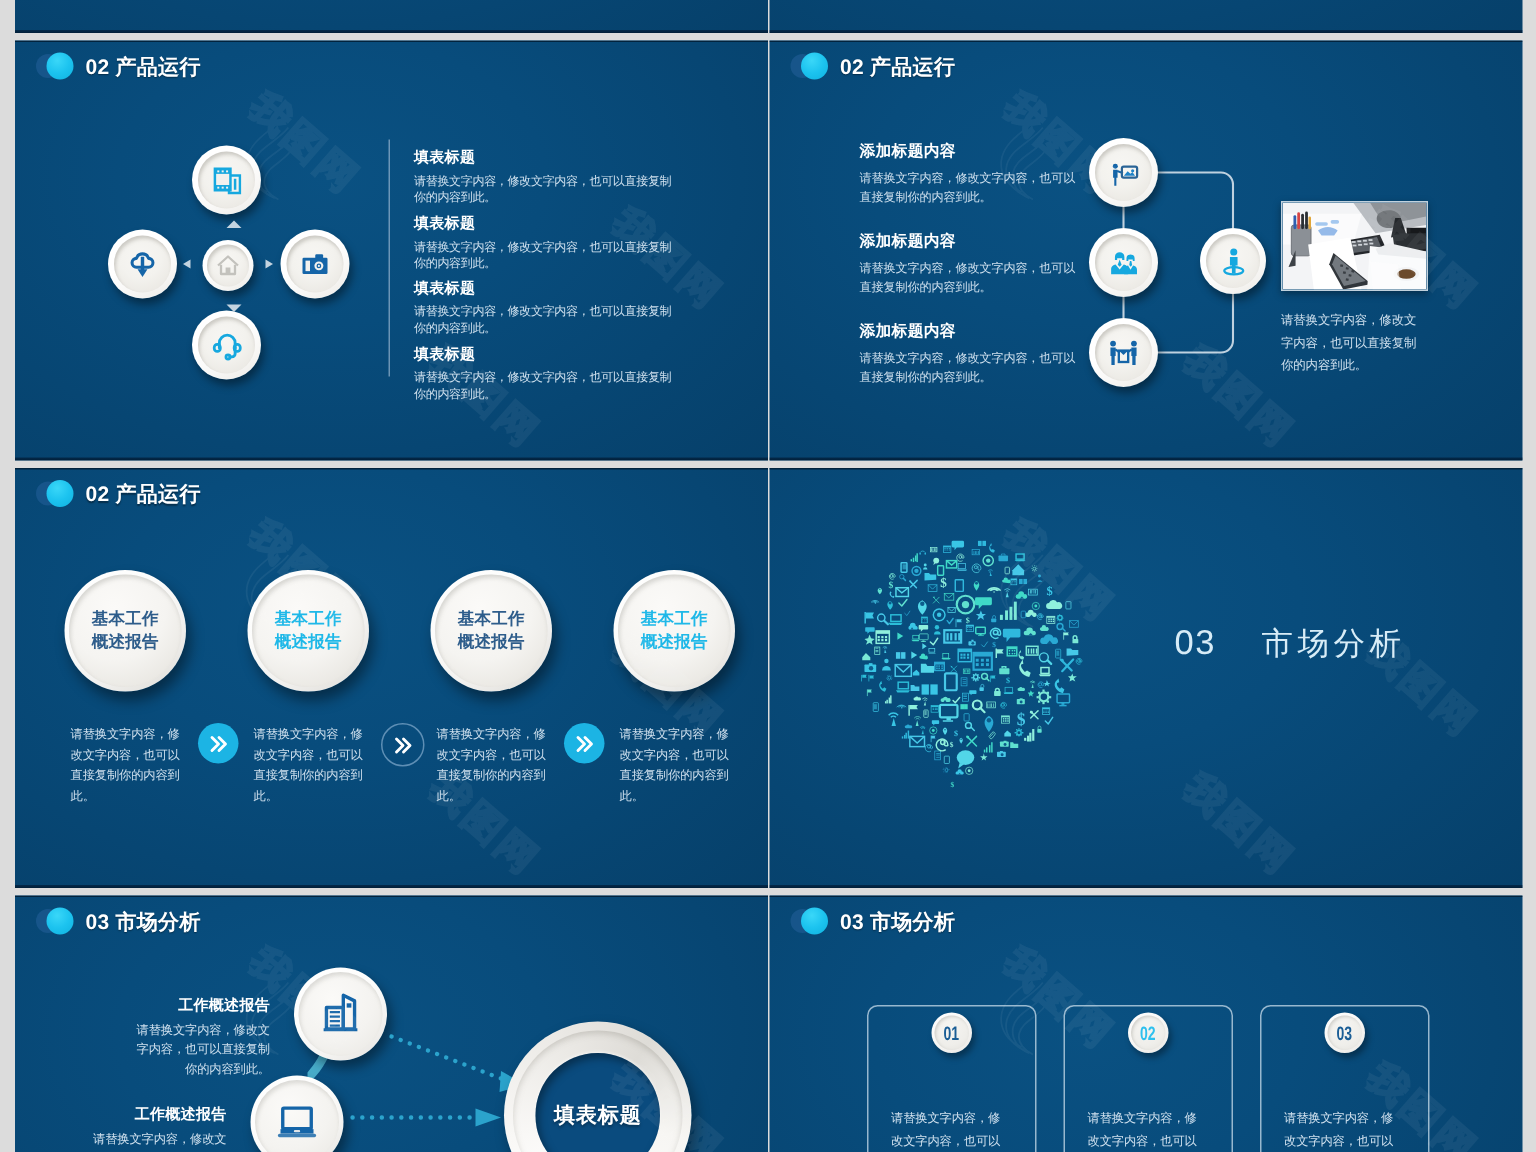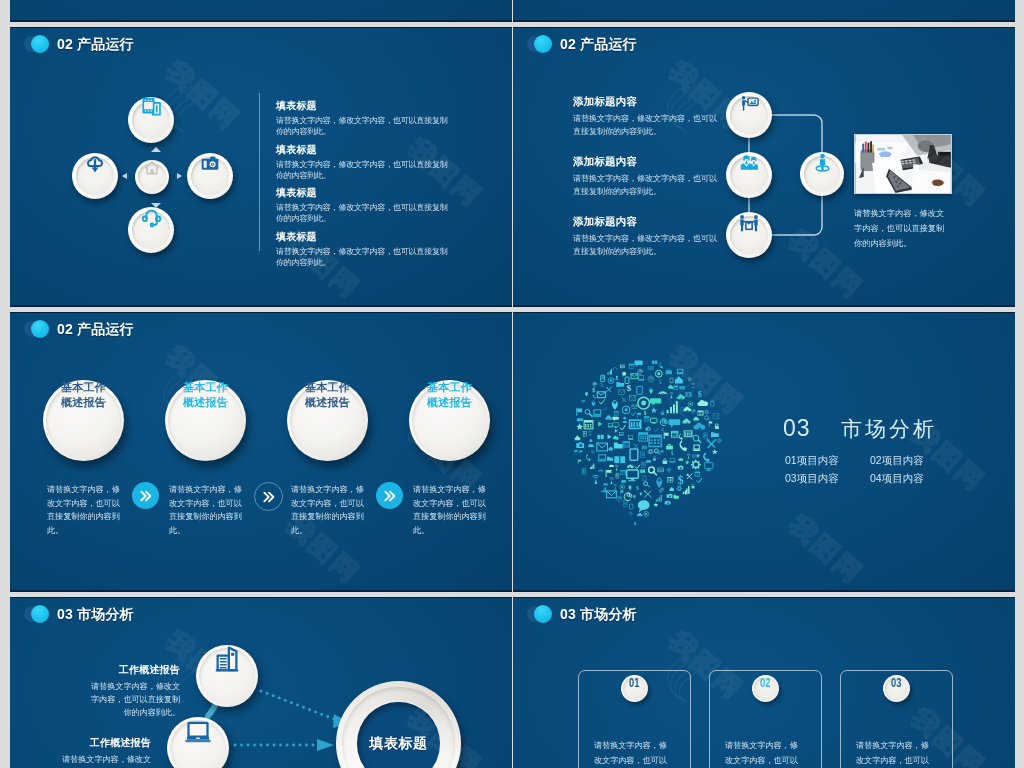--- a/index.html
+++ b/index.html
@@ -32,21 +32,21 @@
 
   
   .h3{color:#ffffff;font-weight:bold;}
   .bd{color:#cfe0ee;}
 
 
   
   .plate{position:absolute;border-radius:50%;
     background:linear-gradient(150deg,#ffffff 0%,#ffffff 42%,#f8f7f5 70%,#eceae6 100%);
     box-shadow:2px 4px 6px rgba(0,0,0,.40);
-    display:flex;justify-content:center;}
+    display:flex;align-items:center;justify-content:center;}
   .plate::before{content:"";position:absolute;left:8%;top:8%;width:84%;height:84%;border-radius:50%;
     background:radial-gradient(circle at 46% 38%, #f7f6f3 0%, #f3f2ee 45%, #eceae5 75%, #e2e0da 100%);
     box-shadow:inset 1px 2px 2.5px rgba(115,112,104,.30);}
   .plate svg{position:relative;z-index:2;}
   .tri{position:absolute;width:0;height:0;}
   .vline{position:absolute;background:rgba(190,210,230,.55);width:1px;}
   
   .s1list{position:absolute;left:266px;top:72px;width:174px;}
   .s1item{height:43.5px;}
   .s1item .h3{font-size:10px;line-height:13px;margin-bottom:3px;letter-spacing:.2px;}
@@ -1036,26 +1036,20 @@
 <path d="M13 197 v-9" stroke="#2bbdd8" stroke-width="1"></path>
         <path d="M14 188 h6 l-1 2 l1 2 h-6 Z" fill="#2bbdd8"></path>
 <rect x="98" y="236" width="6" height="10" rx="1" fill="none" stroke="#8ff0dd" stroke-width="1"></rect>
         <rect x="99" y="237" width="3" height="6" fill="#8ff0dd" opacity=".55"></rect>
     </svg>
 
     <div class="s4title">
       <span class="s4num">03</span>
       <span class="s4cn">市场分析</span>
     </div>
-    <div class="s4grid">
-      <span>01项目内容</span>
-      <span>02项目内容</span>
-      <span>03项目内容</span>
-      <span>04项目内容</span>
-    </div>
   </div>
 
   <div class="slide" id="s5" style="left:10px;top:597px;width:502px;height:280px;">
     <div class="wm">
       <span class="wmtxt" style="left:172px;top:27px;">我图网</span>
 
       <span class="wmtxt" style="left:414px;top:104px;">我图网</span>
       <svg class="wmflame" style="left:150px;top:48px;width:38px;height:68px;" viewBox="0 0 46 82">
         <g fill="none" stroke="#ffffff" stroke-width="1.4">
           <path d="M36 2C28 14 10 20 6 36c-3 13 5 24 16 28"></path>

